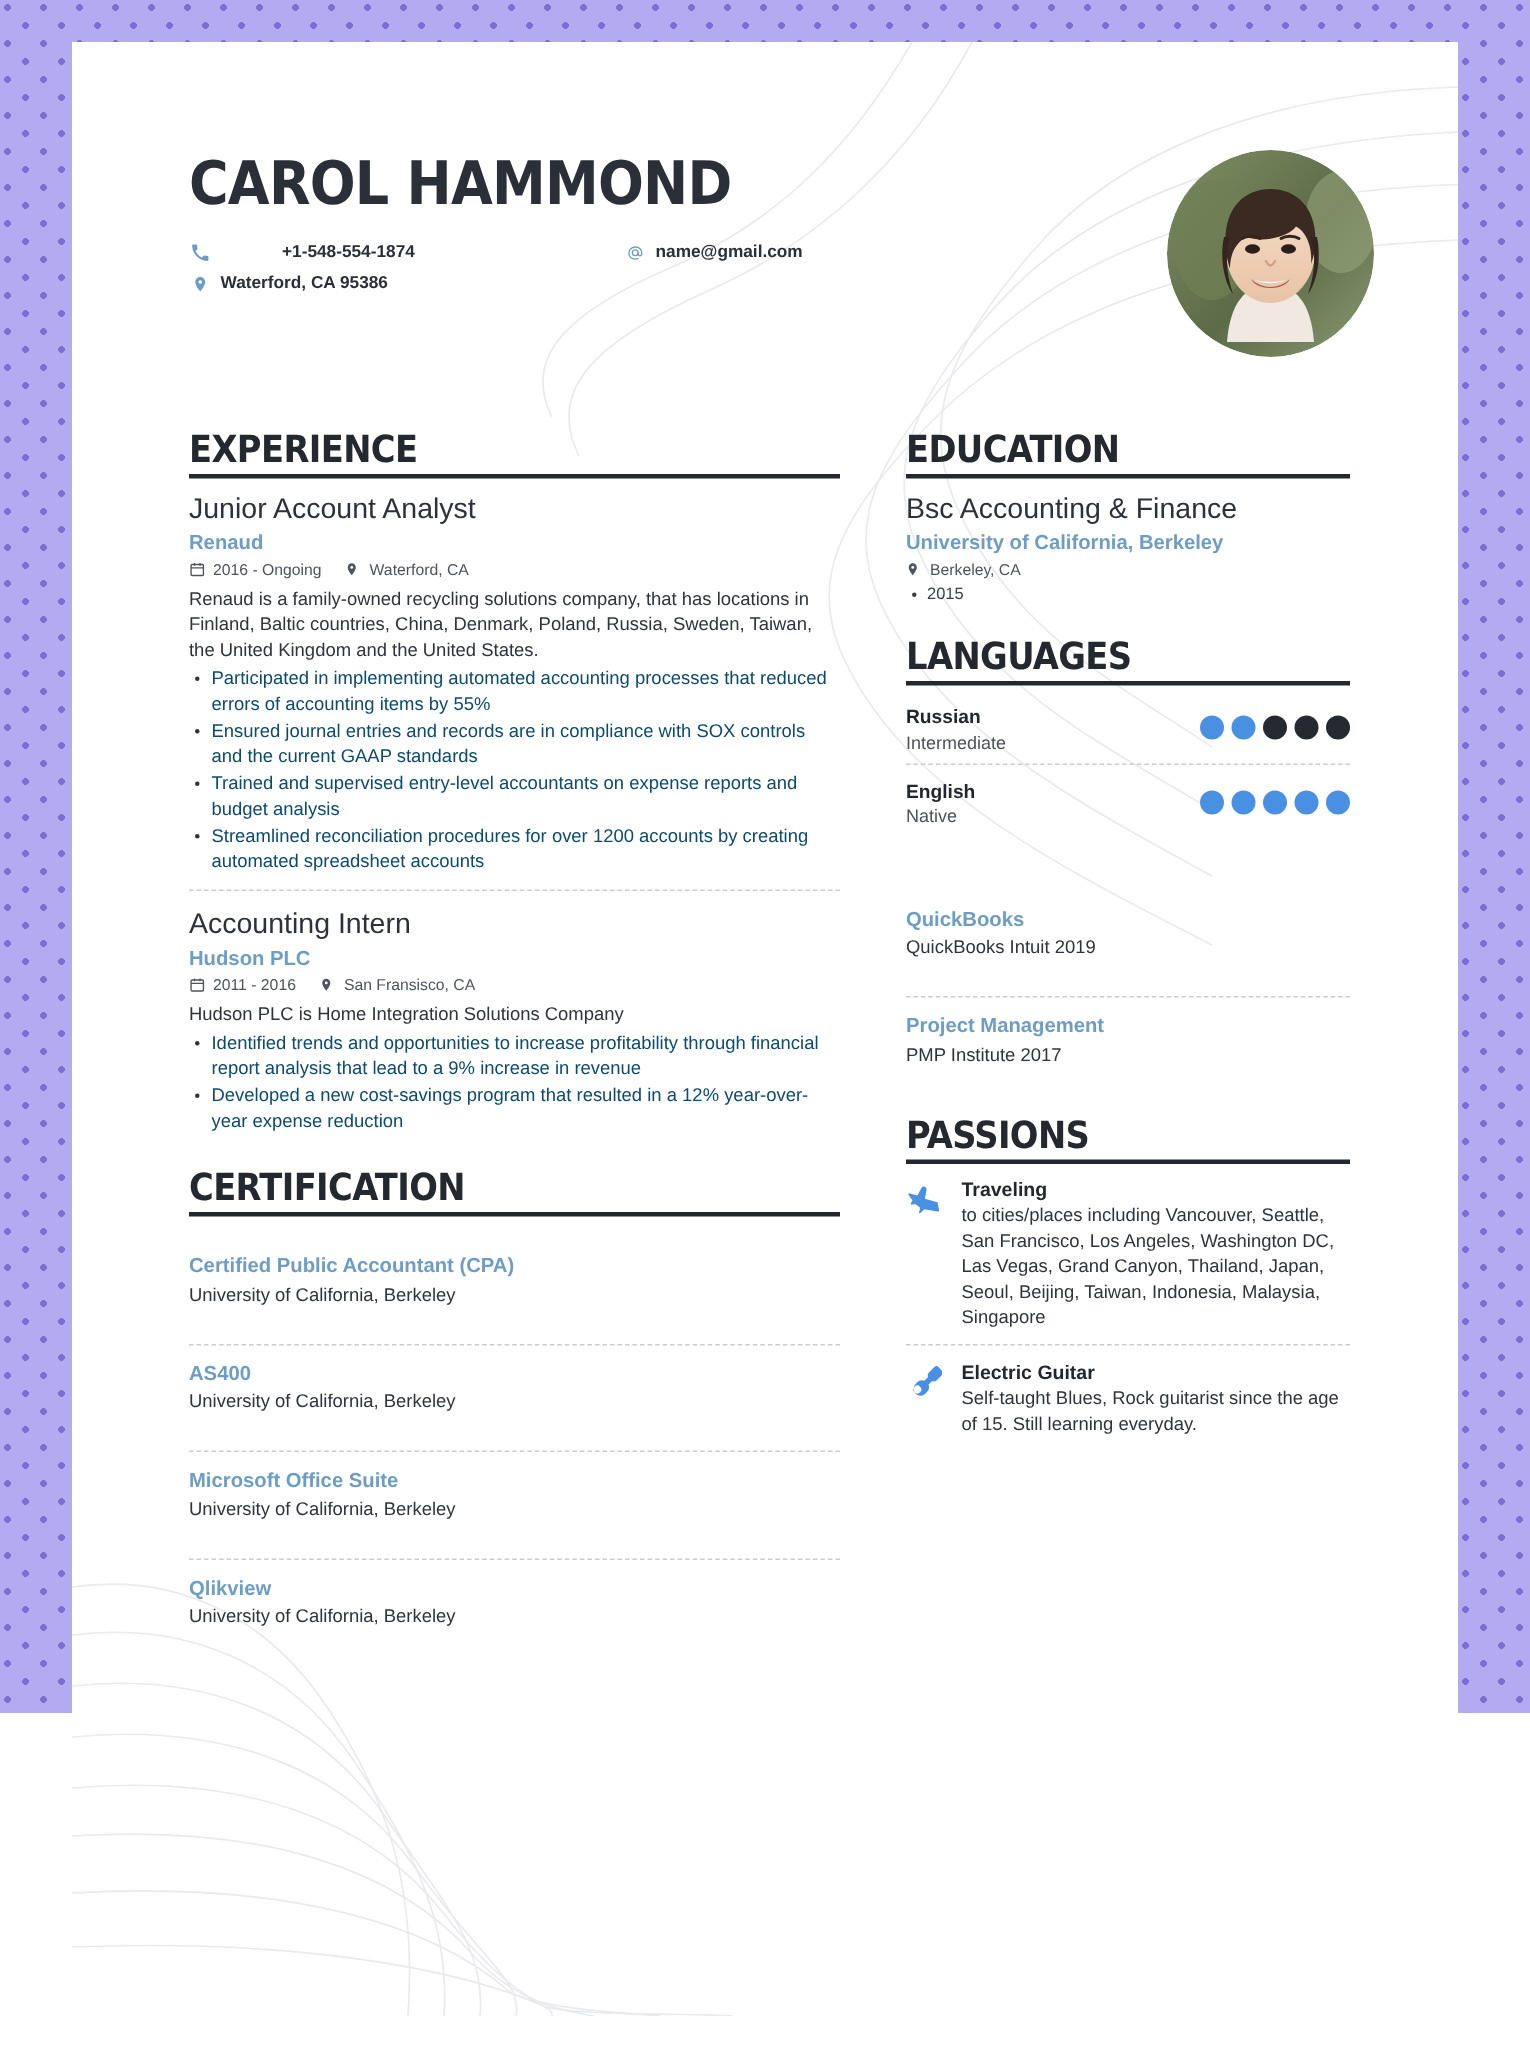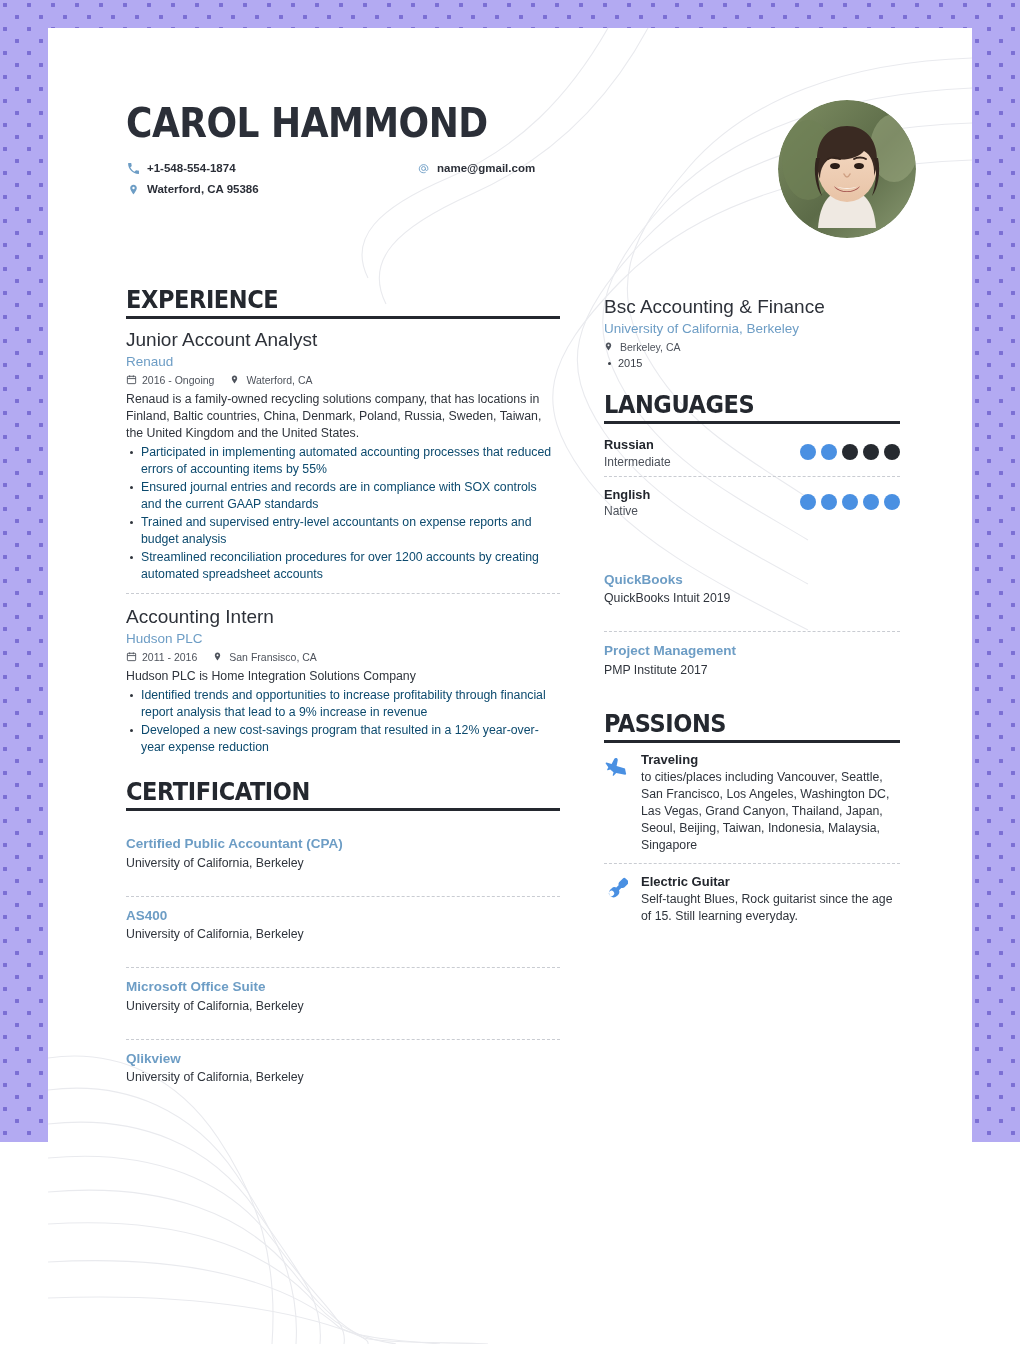--- a/index.html
+++ b/index.html
@@ -55,21 +55,21 @@
     margin-top:18px;
     width:410px;
     display:flex; flex-wrap:wrap;
   }
   .contact {
     display:flex; align-items:center;
     font-size:11.5px; font-weight:700;
     color:#2b2f38;
     margin-bottom:7px;
   }
-  .c-phone { width:290px; }
+  .c-phone { width:290px;gap:41px; }
   .c-mail  { width:120px; }
   .c-loc   { width:290px; }
   .contact .ic {
     width:14px; height:14px;
     margin-right:7px;
     display:inline-flex; align-items:center; justify-content:center;
     flex:none;
   }
   .contact svg { display:block; }
 
@@ -102,21 +102,21 @@
 
   
   .job-title {
     font-size:19px;
     color:#2d3139;
     font-weight:400;
     line-height:1.25;
   }
   .org {
     font-size:13.5px;
-    font-weight:400;
+    font-weight:700;
     color:#6d9dc5;
     margin-top:1px;
     line-height:1.3;
   }
   .meta {
     display:flex; align-items:center;
     margin-top:4px;
     font-size:10.5px;
     color:#4e535c;
   }
@@ -386,20 +386,21 @@
               <div class="ent-sub">University of California, Berkeley</div>
             </div>
           </div>
         </div>
 
       </div>
 
       <div class="col-right">
 
         <div class="sec">
+          <div class="sec-title">EDUCATION</div>
           <div class="sec-body">
             <div class="edu-degree">Bsc Accounting &amp; Finance</div>
             <div class="org">University of California, Berkeley</div>
             <div class="meta">
               <span class="mi">
                 <span class="ic">
                   <svg width="9" height="11" viewBox="0 0 24 24" fill="#4e535c">
                     <path d="M12 1.5C8 1.5 4.8 4.7 4.8 8.7c0 5.4 7.2 13.8 7.2 13.8s7.2-8.4 7.2-13.8c0-4-3.2-7.2-7.2-7.2zm0 9.8a2.6 2.6 0 110-5.2 2.6 2.6 0 010 5.2z"></path>
                   </svg>
                 </span>

